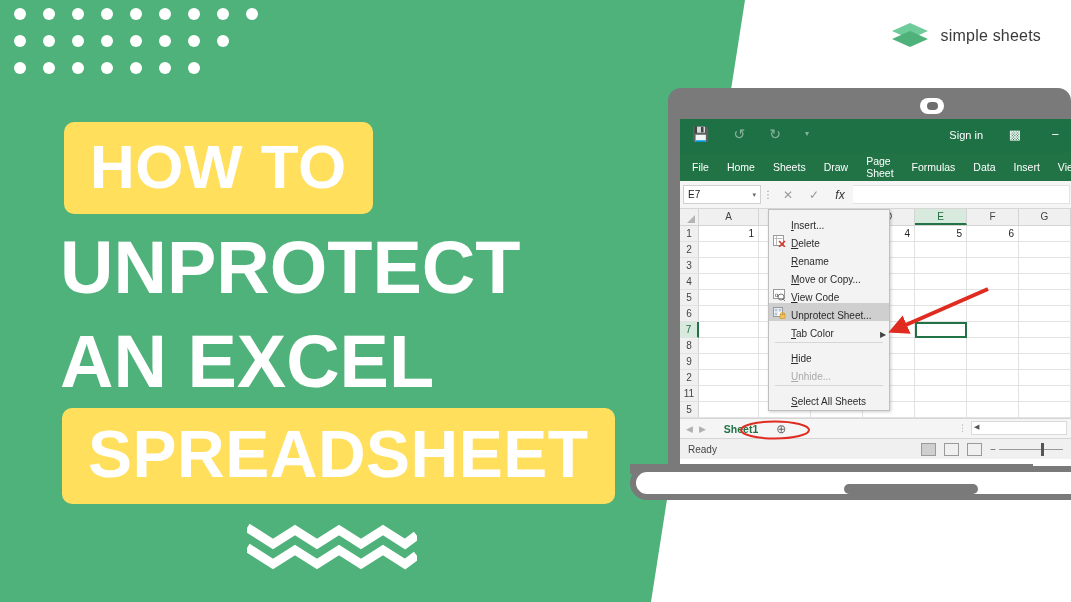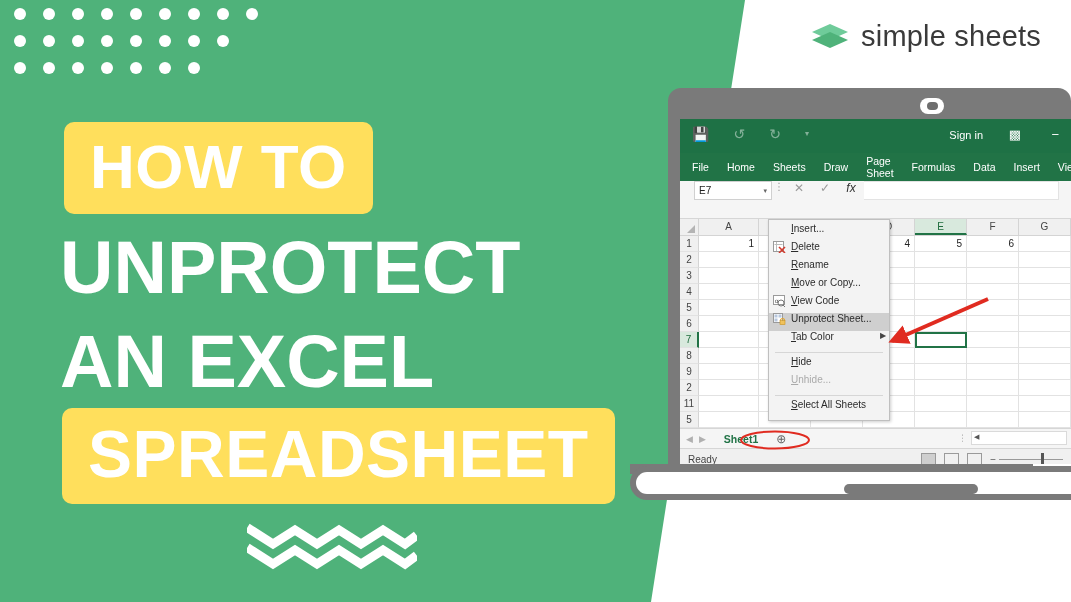--- a/index.html
+++ b/index.html
@@ -55,21 +55,21 @@
     position:absolute; left:62px; top:408px;
     padding:12px 26px 16px 26px;
     font-size:66px; line-height:68px;
   }
 
   
   .zigzag { position:absolute; left:247px; top:518px; }
 
   
   .logo { position:absolute; right:30px; top:20px; display:flex; align-items:center; gap:11px; }
-  .logo-text { font-size:29px; color:#3A3A3A; letter-spacing:0.2px; }
+  .logo-text { font-size:16px; color:#3A3A3A; letter-spacing:0.2px; }
 
   
   .laptop { position:absolute; left:668px; top:88px; width:403px; height:430px; }
   .lid {
     position:absolute; left:0; top:0; width:403px; height:376px;
     background:#7A7A7A;
     border-radius:13px 13px 0 0;
   }
   .webcam {
     position:absolute; left:252px; top:10px;
@@ -116,22 +116,22 @@
   .xl-signin { position:absolute; right:88px; top:10px; font-size:11px; }
   .xl-ribbonbtn { position:absolute; right:50px; top:8px; font-size:13px; }
   .xl-min { position:absolute; right:12px; top:8px; font-size:13px; }
 
   .xl-tabs {
     height:28px; background:#217346; display:flex; align-items:center;
     padding-left:12px; gap:18px; color:#FFFFFF; font-size:10.5px;
   }
 
   .xl-formulabar {
-    height:38px; background:#F5F5F5; border-bottom:1px solid #D6D6D6;
-    display:flex; align-items:flex-start; padding:0 12px; gap:0;
+    height:28px; background:#F5F5F5; border-bottom:1px solid #D6D6D6;
+    display:flex; align-items:center; padding:0 1px; gap:0;
   }
   .namebox {
     width:78px; height:19px; background:#FFFFFF; border:1px solid #D0D0D0;
     font-size:10px; color:#222; display:flex; align-items:center;
     justify-content:space-between; padding:0 4px; margin-left:2px;
   }
   .fb-dots { width:14px; text-align:center; color:#999; font-size:10px; }
   .fb-btn { width:26px; text-align:center; color:#9A9A9A; font-size:12px; }
   .fb-fx { width:26px; text-align:center; color:#333; font-size:12px; font-style:italic; }
   .fb-input { flex:1; height:19px; background:#FFFFFF; border:1px solid #E3E3E3; border-left:none; }
@@ -165,21 +165,21 @@
   .cell.selbox { outline:2px solid #217346; outline-offset:-2px; }
 
   
   .ctxmenu {
     position:absolute; left:88px; top:0px; width:122px;
     background:#F3F3F3; border:1px solid #BFBFBF;
     box-shadow:1px 1px 3px rgba(0,0,0,0.2); z-index:20;
     padding:3px 0;
   }
   .ctxitem {
-    height:18px; display:flex; align-items:flex-start; font-size:10px; color:#2B2B2B;
+    height:18px; display:flex; align-items:flex-end; font-size:10px; color:#2B2B2B;
     padding-left:4px;
   }
   .ctxitem.sel { background:#CFCFCF; }
   .ctxitem.disabled { color:#AAAAAA; }
   .ctx-ico { width:18px; height:14px; flex:0 0 18px; position:relative; }
   .ctx-label { flex:1; }
   .ctx-arrow { width:12px; text-align:center; font-size:8px; color:#444; }
   .ctx-sep { height:1px; background:#D6D6D6; margin:3px 6px; }
   .u { text-decoration:underline; }
 

